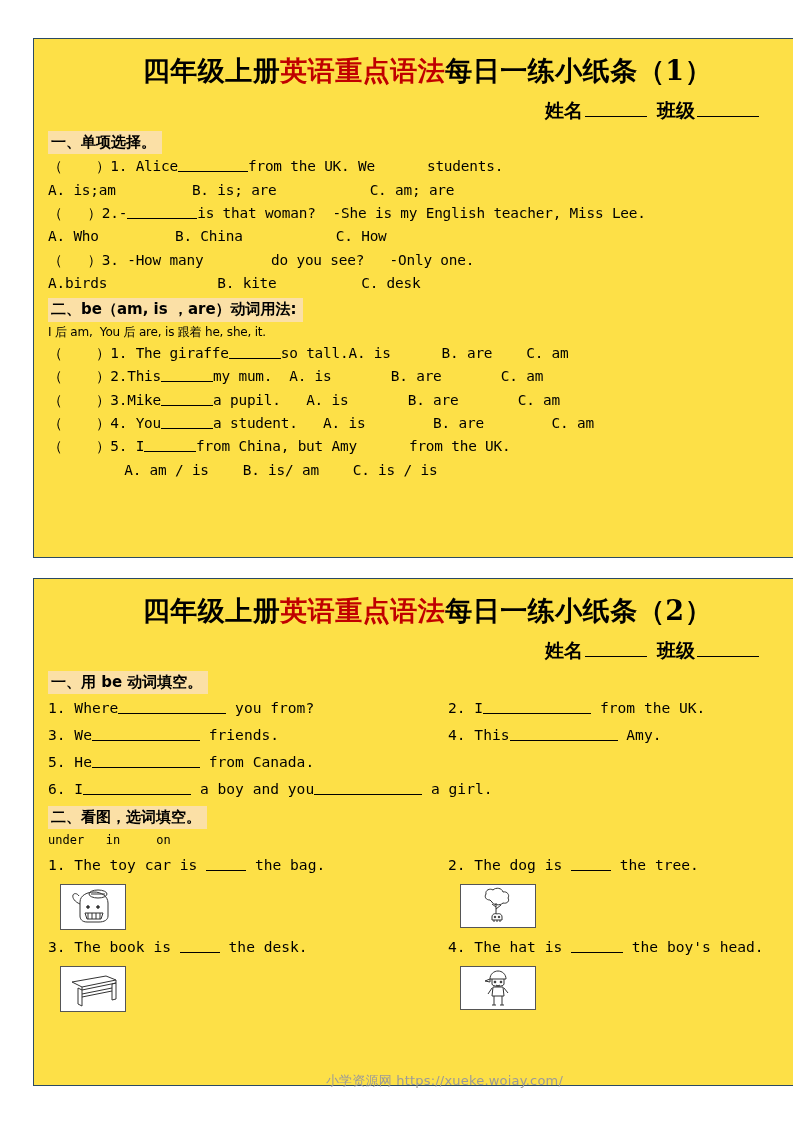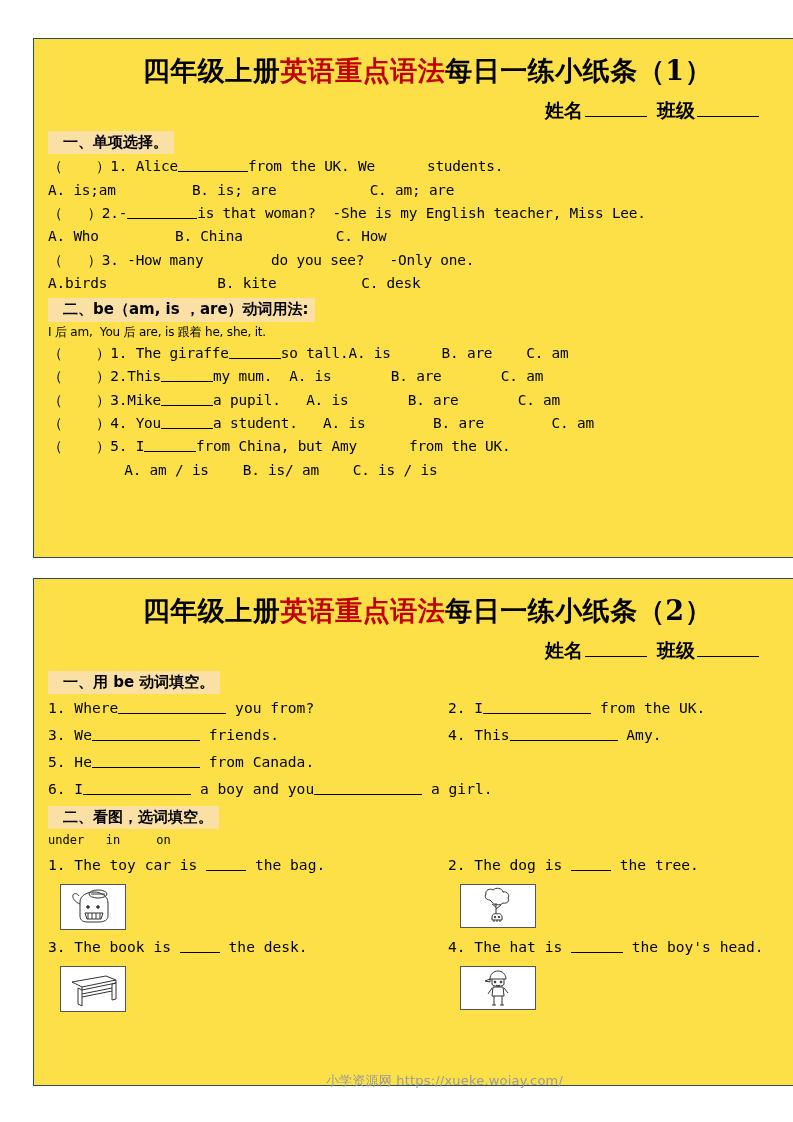--- a/index.html
+++ b/index.html
@@ -60,21 +60,21 @@
     font-size: 15.5px;
     line-height: 1.52;
   }
 
   .sec-head {
     display: inline-block;
     background: #fbe0a6;
     font-family: "DejaVu Sans", "Liberation Sans", sans-serif;
     font-weight: bold;
     font-size: 15px;
-    padding: 1px 6px 2px 15px;
+    padding: 1px 6px 2px 3px;
     margin: 3px 0 1px 0;
     line-height: 1.35;
   }
 
   .ln {
     font-family: "DejaVu Sans Mono", "Liberation Mono", monospace;
     font-size: 14.4px;
     letter-spacing: -0.2px;
     white-space: pre;
     line-height: 1.62;

